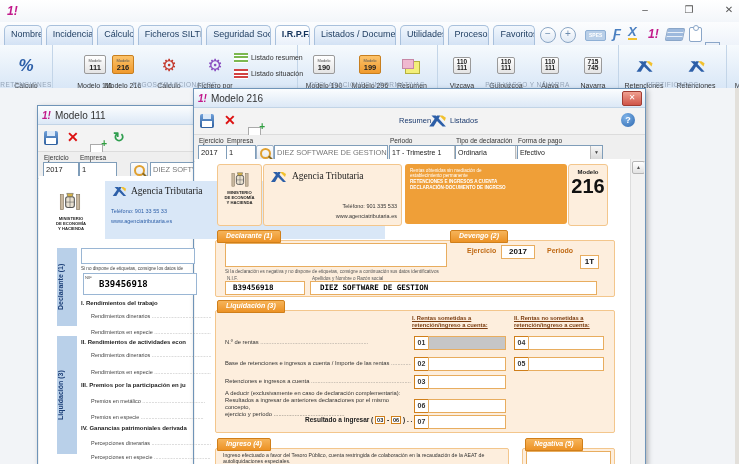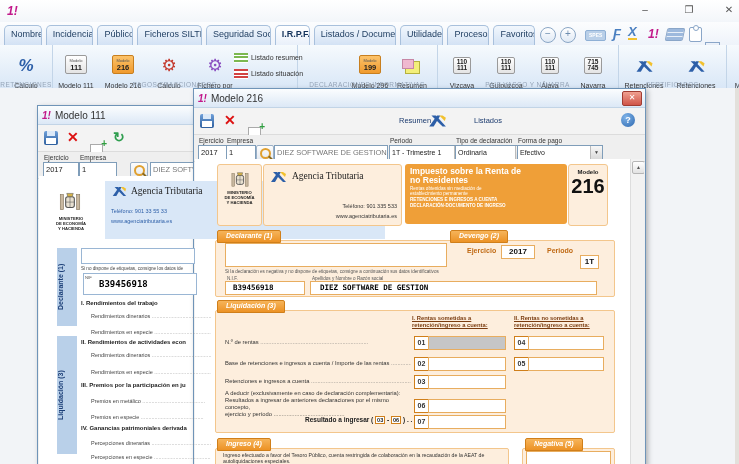--- a/index.html
+++ b/index.html
@@ -165,21 +165,21 @@
     <span class="applogo">1!</span>
   </div>
   <div class="winctl" style="left:632px;">–</div>
   <div class="winctl" style="left:676px;">❐</div>
   <div class="winctl" style="left:716px;">✕</div>
 
   <div class="tabstrip-bg"></div>
   <div class="tabsrow">
     <div class="tab">Nombre</div>
     <div class="tab">Incidencias</div>
-    <div class="tab">Público</div>
+    <div class="tab">Cálculo</div>
     <div class="tab">Ficheros SILTRA</div>
     <div class="tab">Seguridad Social</div>
     <div class="tab active">I.R.P.F.</div>
     <div class="tab">Listados / Documentos</div>
     <div class="tab">Utilidades</div>
     <div class="tab">Procesos</div>
     <div class="tab">Favoritos</div>
   </div>
   <div class="circbtn" style="left:540px;">−</div>
   <div class="circbtn" style="left:560px;">+</div>
@@ -195,21 +195,21 @@
   <div class="ribbon">
     <div class="rgroup" style="left:0;width:52px;">
       <div class="rbtn" style="left:3px;">
         <div class="rico"><span class="icon-pct">%</span></div>
         <span>Cálculo
 I.R.P.F.</span>
       </div>
       <div class="rglabel">RETENCIONES</div>
     </div>
     <div class="rgroup" style="left:52px;width:245px;">
-      <div class="rbtn" style="left:1px;">
+      <div class="rbtn" style="left:20px;">
         <div class="rico"><span class="badge"><span class="bw">Modelo</span><span>111</span></span></div>
         <span>Modelo 111</span>
       </div>
       <div class="rbtn" style="left:48px;">
         <div class="rico"><span class="badge orange"><span class="bw">Modelo</span><span>216</span></span></div>
         <span>Modelo 216</span>
       </div>
       <div class="rbtn" style="left:94px;">
         <div class="rico"><span class="icon-gear" style="color:#c43a2e;">⚙</span></div>
         <span>Cálculo
@@ -224,20 +224,24 @@
         <span class="icon-lines lines-green" style="margin-right:3px;"></span>
         <span>Listado resumen</span>
       </div>
       <div class="rbtn-row" style="left:182px;top:21px;">
         <span class="icon-lines lines-red" style="margin-right:3px;"></span>
         <span>Listado situación</span>
       </div>
       <div class="rglabel">PAGOS FRACCIONADOS</div>
     </div>
     <div class="rgroup" style="left:297px;width:140px;">
+      <div class="rbtn" style="left:4px;">
+        <div class="rico"><span class="badge"><span class="bw">Modelo</span><span>190</span></span></div>
+        <span>Modelo 190</span>
+      </div>
       <div class="rbtn" style="left:50px;">
         <div class="rico"><span class="badge orange"><span class="bw">Modelo</span><span>199</span></span></div>
         <span>Modelo 296</span>
       </div>
       <div class="rbtn" style="left:92px;">
         <div class="rico"><span class="icon-pages"></span></div>
         <span>Resumen
 comprobación</span>
       </div>
       <div class="rglabel">DECLARACIONES INFORMATIVAS</div>
@@ -375,21 +379,21 @@
       <div class="icon-floppy abs" style="left:6px;top:6px;"></div>
       <span class="icon-x abs" style="left:30px;top:5px;">✕</span>
       <div class="icon-page abs" style="left:54px;top:5px;"></div>
       <div class="arrow-blue abs" style="left:110px;top:8px;"></div>
       <span class="tlbl" style="left:205px;">Resumen</span>
       <svg class="abs" style="left:233px;top:5px;" width="20" height="16" viewBox="0 0 18 14">
           <path d="M2 12 L9 2 L12 2 L6 12 Z" fill="#2d5fa8"></path>
           <path d="M4 2 L14 12 L17 12 L8 2 Z" fill="#2d5fa8"></path>
           <path d="M11 2 L16 7 L17 4 L14 2 Z" fill="#f2c12e"></path>
         </svg>
-      <span class="tlbl" style="left:280px;">Listados</span>
+      <span class="tlbl" style="left:256px;">Listados</span>
       <div class="icon-docgreen abs" style="left:300px;top:5px;"></div>
       <div class="icon-help abs" style="left:427px;top:5px;">?</div>
     </div>
     <div class="wfields">
       <span class="flab" style="left:5px;">Ejercicio</span>
       <span class="flab" style="left:33px;">Empresa</span>
       <div class="tbox" style="left:4px;width:26px;">2017</div>
       <div class="tbox" style="left:32px;width:26px;">1</div>
       <div class="magbtn" style="left:62px;">
           <span class="icon-mag"></span>
@@ -425,22 +429,20 @@
         <svg class="abs" style="left:5px;top:5px;" width="18" height="14" viewBox="0 0 18 14">
             <path d="M2 12 L9 2 L12 2 L6 12 Z" fill="#2d5fa8"></path>
             <path d="M4 2 L14 12 L17 12 L8 2 Z" fill="#2d5fa8"></path>
             <path d="M11 2 L16 7 L17 4 L14 2 Z" fill="#f2c12e"></path>
           </svg>
         <span class="agname abs" style="left:28px;top:6px;">Agencia Tributaria</span>
         <span class="agsmall" style="top:38px;">Teléfono: 901 335 533</span>
         <span class="agsmall" style="top:48px;">www.agenciatributaria.es</span>
       </div>
       <div class="taxbox" style="left:210px;top:5px;width:152px;height:54px;">
-        <div class="tax-t">Impuesto sobre la Renta de
-no Residentes</div>
         <div class="tax-s">Rentas obtenidas sin mediación de
 establecimiento permanente</div>
         <div class="tax-s2">RETENCIONES E INGRESOS A CUENTA
 DECLARACIÓN-DOCUMENTO DE INGRESO</div>
       </div>
       <div class="hpanel" style="left:373px;top:5px;width:38px;height:60px;text-align:center;">
         <div class="modword">Modelo</div>
         <div class="modnum">216</div>
       </div>
 

